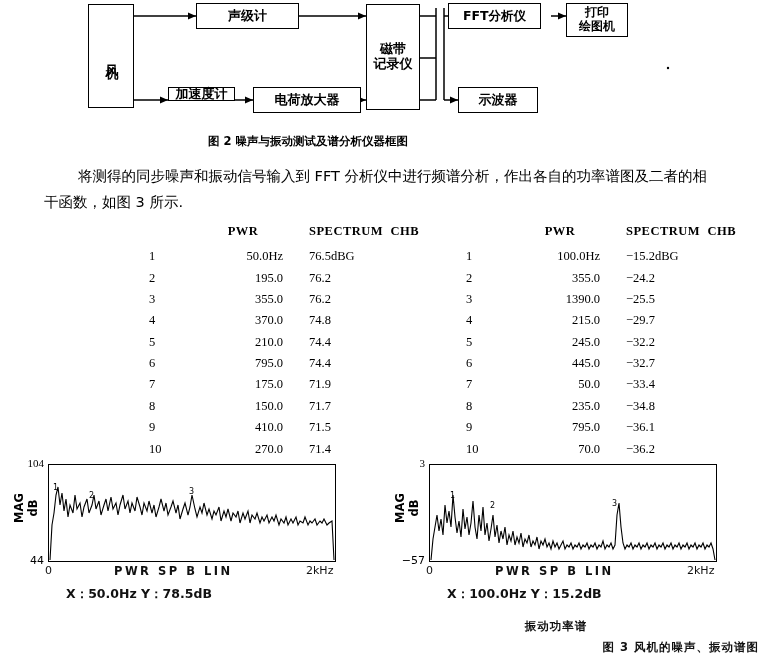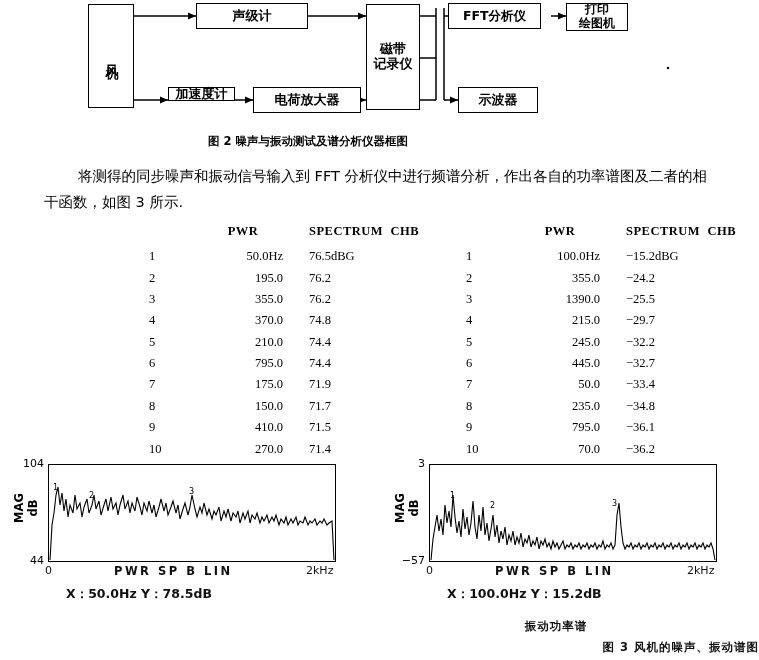--- a/index.html
+++ b/index.html
@@ -120,21 +120,21 @@
   }
   .ytop, .ybot {
     position: absolute;
     left: 0;
     font-family: "DejaVu Sans", sans-serif;
     font-size: 11px;
     color: #000;
     width: 30px;
     text-align: right;
   }
-  .ytop { top: -7px; }
+  .ytop { top: -7px; font-family: Liberation Serif, serif; }
   .ybot { top: 90px; }
   .ylab {
     position: absolute;
     left: -8px;
     top: 30px;
     width: 40px;
     font-family: "DejaVu Sans", sans-serif;
     font-size: 11.5px;
     font-weight: 700;
     transform: rotate(-90deg);
@@ -240,32 +240,32 @@
       <polygon points="458,100 450,96.5 450,103.5" fill="#000"></polygon>
 
       <line x1="551" y1="16" x2="566" y2="16" stroke="#000" stroke-width="1.5"></line>
       <polygon points="566,16 558,12.5 558,19.5" fill="#000"></polygon>
 
       <circle cx="668" cy="68" r="1.2" fill="#000"></circle>
     </svg>
 
     <div class="box vert" style="left:88px; top:4px; width:46px; height:104px;">风机</div>
 
-    <div class="box" style="left:196px; top:3px; width:112px; height:26px;">声级计</div>
+    <div class="box" style="left:196px; top:3px; width:103px; height:26px;">声级计</div>
 
     <div class="box" style="left:168px; top:87px; width:67px; height:14px;">加速度计</div>
 
     <div class="box" style="left:253px; top:87px; width:108px; height:26px;">电荷放大器</div>
 
     <div class="box" style="left:366px; top:4px; width:54px; height:106px; white-space:pre-line;">磁带
 记录仪</div>
 
     <div class="box" style="left:448px; top:3px; width:93px; height:26px; font-size:12.5px;">FFT分析仪</div>
 
-    <div class="box" style="left:566px; top:3px; width:62px; height:28px; white-space:pre-line; font-size:12px;">打印
+    <div class="box" style="left:566px; top:3px; width:62px; height:34px; white-space:pre-line; font-size:12px;">打印
 绘图机</div>
 
     <div class="box" style="left:458px; top:87px; width:80px; height:26px;font-family:Liberation Serif, serif;">示波器</div>
   </div>
 
   <div class="fig-cap" style="left:208px; top:134px;">图 2   噪声与振动测试及谱分析仪器框图</div>
 
   <div class="para">将测得的同步噪声和振动信号输入到 FFT 分析仪中进行频谱分析，作出各自的功率谱图及二者的相干函数，如图 3 所示.</div>
 
   <div class="table-wrap" style="left:145px; top:224px;">

